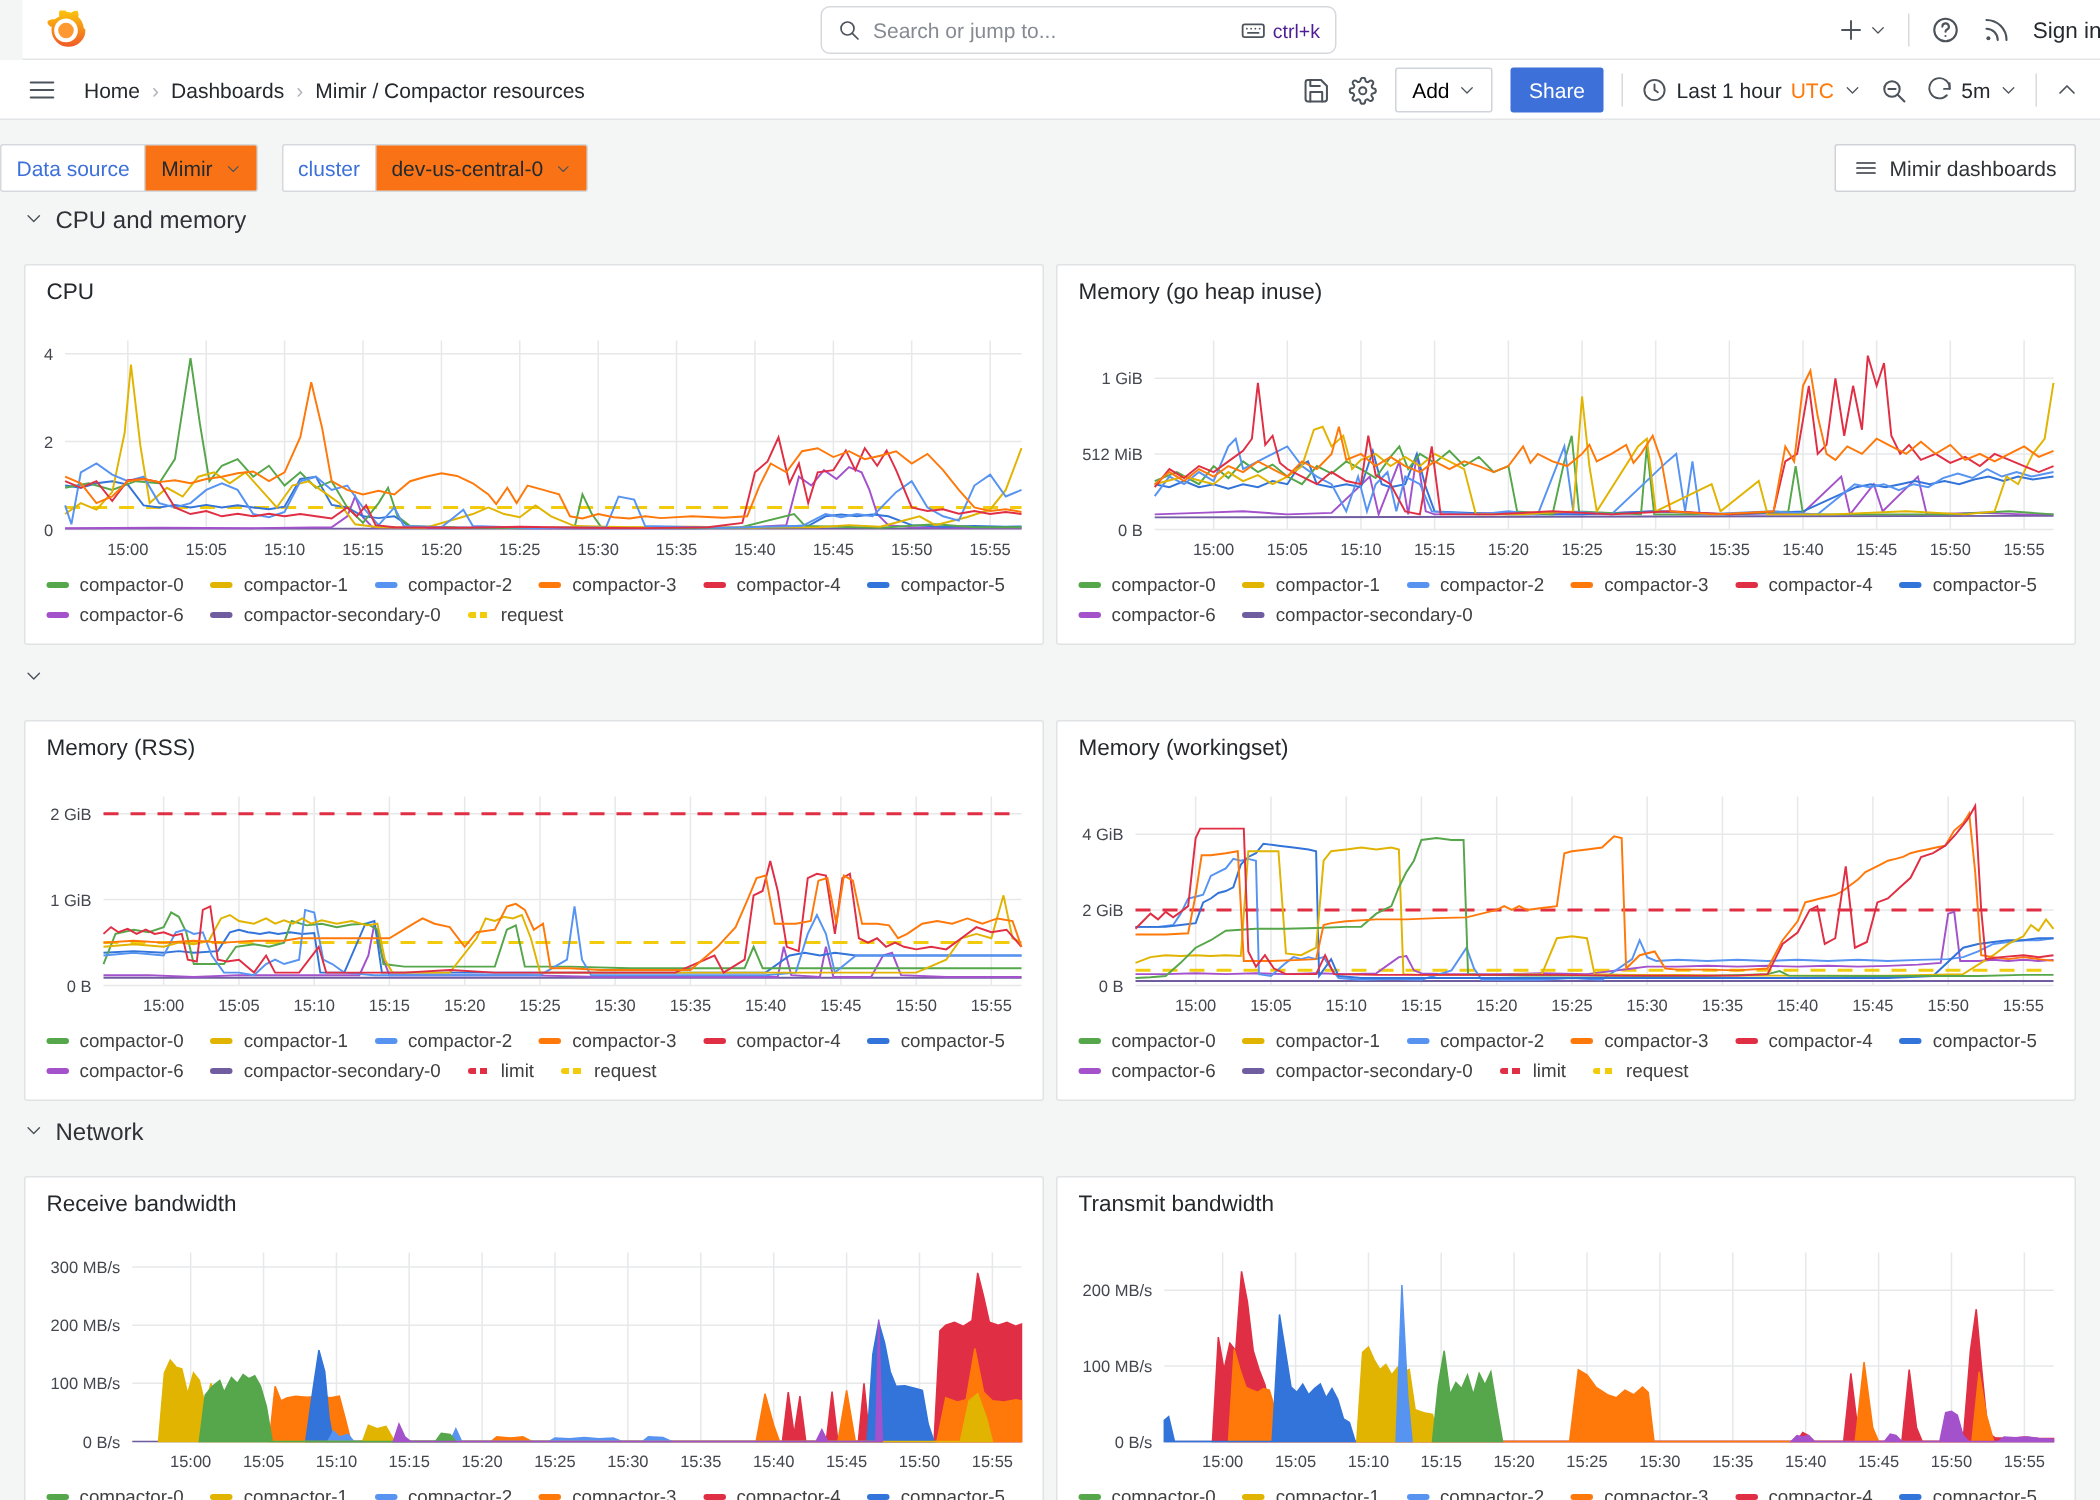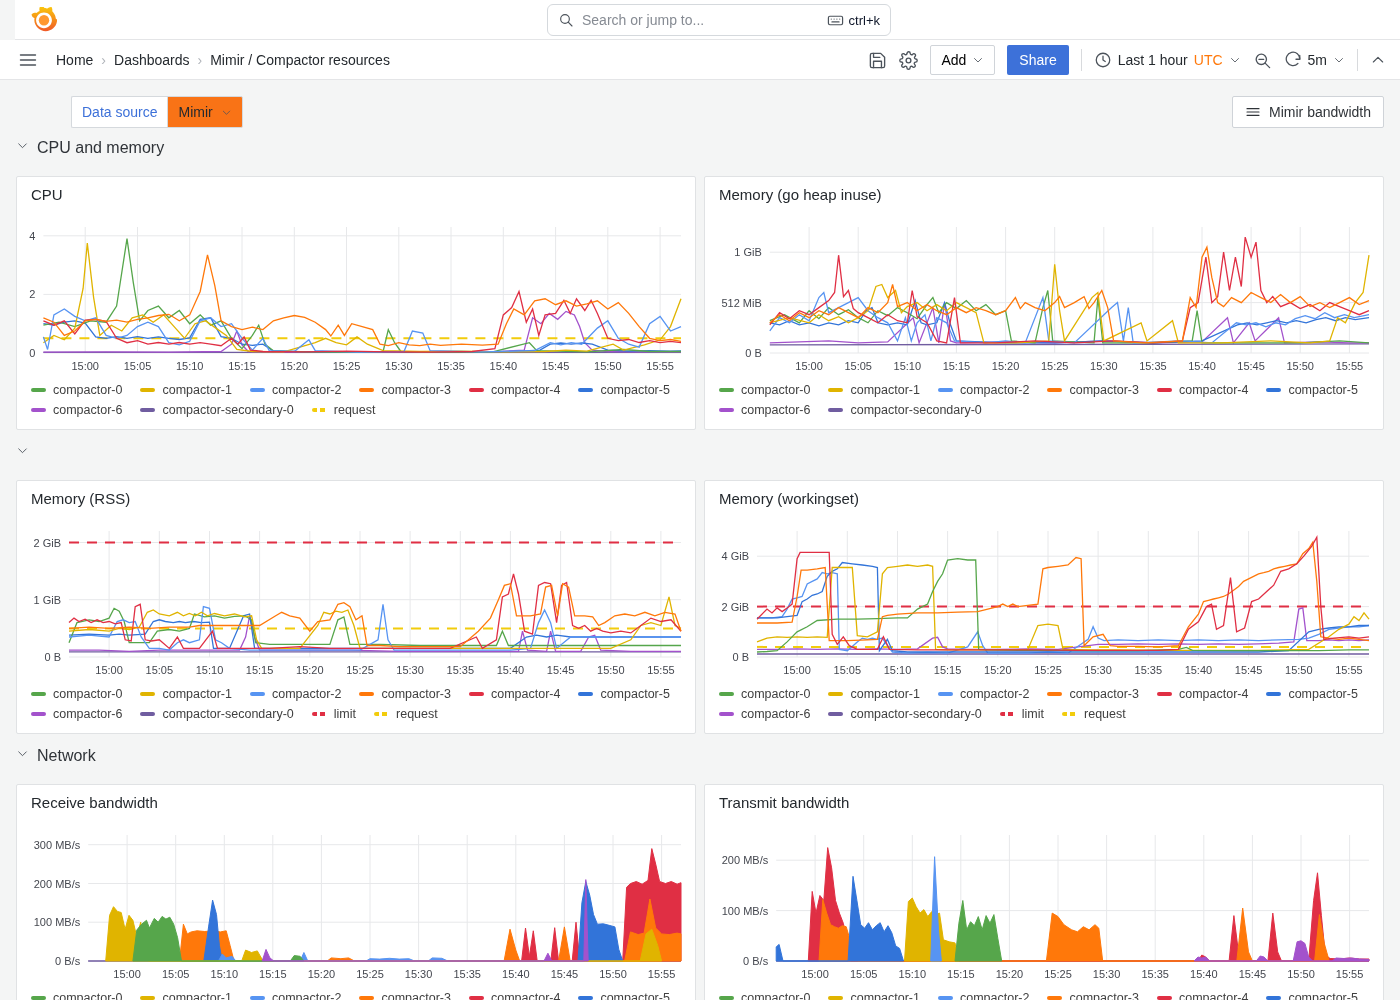--- a/index.html
+++ b/index.html
@@ -6,21 +6,21 @@
   html,body { width:1400px; height:1000px; overflow:hidden; }
   body { font-family:"Liberation Sans", sans-serif; background:#f4f5f5; color:#24292e; position:relative; }
   svg { display:block; }
   .icon { stroke:#4c535b; fill:none; stroke-width:1.7; stroke-linecap:round; stroke-linejoin:round; }
 
   
   .navbar { position:absolute; left:15px; top:0; width:1400px; height:40px; background:#fff; border-bottom:1px solid #e4e5e7; }
   .logo { position:absolute; left:16px; top:7px; width:26px; height:26px; }
   .searchbox { position:absolute; left:532px; top:4px; width:344px; height:32px; background:#fff; border:1px solid #d5d9dd; border-radius:6px; display:flex; align-items:center; padding:0 10px; gap:8px; }
   .searchbox .ph { color:#868b93; font-size:14px; flex:1; }
-  .kbd-hint { display:flex; align-items:center; gap:5px; color:#0f172a; font-size:13px; }
+  .kbd-hint { display:flex; align-items:center; gap:5px; color:#4c1d95; font-size:13px; }
   .nav-right { position:absolute; right:14px; top:0; height:40px; display:flex; align-items:center; gap:14px; }
   .vdiv { width:1px; height:22px; background:#d8dadd; }
   .signin { font-size:15px; font-weight:500; color:#24292e; cursor:pointer; }
   .plusgrp { display:flex; align-items:center; gap:3px; cursor:pointer; }
 
   
   .toolbar { position:absolute; left:0; top:40px; width:1400px; height:40px; background:#fff; border-bottom:1px solid #e4e5e7;text-decoration:underline; }
   .hamburger { position:absolute; left:18px; top:10px; cursor:pointer; }
   .breadcrumb { position:absolute; left:56px; top:0; height:40px; display:flex; align-items:center; gap:8px; font-size:14px; }
   .crumb { cursor:pointer; color:#24292e; }
@@ -28,21 +28,21 @@
   .crumb-current { color:#24292e; }
   .tb-right { position:absolute; right:14px; top:0; height:40px; display:flex; align-items:center; gap:12px; }
   .btn-outline { display:flex; align-items:center; gap:6px; border:1px solid #d0d4d9; border-radius:2px; height:30px; padding:0 10px; font-size:14px; background:#fff; cursor:pointer; }
   .btn-primary { background:#3d71d9; color:#fff; border:none; border-radius:2px; height:30px; padding:0 12px; font-size:14px; font-weight:500; cursor:pointer; }
   .timepick { display:flex; align-items:center; gap:6px; font-size:14px; cursor:pointer; }
   .tz { color:#ff780a; }
   .refresh-grp { display:flex; align-items:center; gap:6px; cursor:pointer; font-size:14px; }
 
   
   .subbar { position:absolute; left:0; top:80px; width:1400px; height:56px; }
-  .filters { position:absolute; left:28px; top:16px; display:flex; gap:16px;padding-left:43px; }
+  .filters { position:absolute; left:0; top:16px; display:flex; gap:16px; }
   .filter { display:flex; }
   .filter-label { height:32px; display:flex; align-items:center; padding:0 10px; background:#fff; border:1px solid #d5d9dd; border-right:none; border-radius:2px 0 0 2px; color:#3d71d9; font-size:14px; cursor:pointer; }
   .filter-value { height:32px; display:flex; align-items:center; gap:8px; padding:0 10px; background:#f97316; border:1px solid #d5d9dd; border-radius:0 2px 2px 0; font-size:14px; cursor:pointer; }
   .dash-btn { position:absolute; right:16px; top:16px; height:32px; display:flex; align-items:center; gap:8px; padding:0 12px; background:#fff; border:1px solid #cfd3d8; border-radius:2px; font-size:14px; font-weight:500; color:#2f3338; cursor:pointer; }
 
   
   .section-header { position:absolute; left:16px; display:flex; align-items:flex-start; gap:8px; height:26px; cursor:pointer; }
   .section-header span { font-size:16px; font-weight:500; color:#2f3338; }
   .panel { position:absolute; width:680px; height:254px; background:#fff; border:1px solid #e0e2e4; border-radius:2px; }
   .panel-title { position:absolute; left:14px; top:9px; font-size:15px; font-weight:500; color:#24292e; cursor:pointer; }
@@ -77,20 +77,43 @@
       <svg class="icon" width="17" height="17" viewBox="0 0 24 24">
           <rect x="2" y="6" width="20" height="12" rx="2"></rect>
           <line x1="6" y1="10" x2="6" y2="10.01"></line>
           <line x1="10" y1="10" x2="10" y2="10.01"></line>
           <line x1="14" y1="10" x2="14" y2="10.01"></line>
           <line x1="18" y1="10" x2="18" y2="10.01"></line>
           <line x1="7" y1="14" x2="17" y2="14"></line>
         </svg>
       <span>ctrl+k</span>
     </span>
+  </div>
+  <div class="nav-right">
+    <span class="plusgrp">
+      <svg class="icon" width="18" height="18" viewBox="0 0 24 24">
+          <line x1="12" y1="4" x2="12" y2="20"></line>
+          <line x1="4" y1="12" x2="20" y2="12"></line>
+        </svg>
+      <svg class="icon" width="12" height="12" viewBox="0 0 24 24">
+          <polyline points="5 9 12 16 19 9"></polyline>
+        </svg>
+    </span>
+    <div class="vdiv"></div>
+    <svg class="icon" width="20" height="20" viewBox="0 0 24 24">
+        <circle cx="12" cy="12" r="9"></circle>
+        <path d="M9.5 9.3a2.6 2.6 0 1 1 3.8 2.3c-.8.4-1.3 1-1.3 1.8"></path>
+        <line x1="12" y1="16.8" x2="12" y2="16.81"></line>
+      </svg>
+    <svg class="icon" width="20" height="20" viewBox="0 0 24 24">
+        <path d="M4 11a9 9 0 0 1 9 9"></path>
+        <path d="M4 4a16 16 0 0 1 16 16"></path>
+        <circle cx="5.5" cy="18.5" r="1.6" fill="#4c535b" stroke="none"></circle>
+      </svg>
+    <span class="signin">Sign in</span>
   </div>
 </header>
 
 <div class="toolbar">
   <svg class="icon hamburger" width="20" height="20" viewBox="0 0 24 24">
       <line x1="3" y1="6" x2="21" y2="6"></line>
       <line x1="3" y1="12" x2="21" y2="12"></line>
       <line x1="3" y1="18" x2="21" y2="18"></line>
     </svg>
   <nav class="breadcrumb">
@@ -155,28 +178,37 @@
   <div class="filters">
     <div class="filter">
       <span class="filter-label">Data source</span>
       <span class="filter-value">
         <span>Mimir</span>
         <svg class="icon" width="11" height="11" viewBox="0 0 24 24">
             <polyline points="5 9 12 16 19 9"></polyline>
           </svg>
       </span>
     </div>
+    <div class="filter">
+      <span class="filter-label">cluster</span>
+      <span class="filter-value">
+        <span>dev-us-central-0</span>
+        <svg class="icon" width="11" height="11" viewBox="0 0 24 24">
+            <polyline points="5 9 12 16 19 9"></polyline>
+          </svg>
+      </span>
+    </div>
   </div>
   <button class="dash-btn">
     <svg class="icon" width="16" height="16" viewBox="0 0 24 24" style="stroke:#2f3338">
         <line x1="3" y1="7" x2="21" y2="7"></line>
         <line x1="3" y1="12" x2="21" y2="12"></line>
         <line x1="3" y1="17" x2="21" y2="17"></line>
       </svg>
-    <span>Mimir bandwidth</span>
+    <span>Mimir dashboards</span>
   </button>
 </div>
 
 <div class="section-header" style="top:139px">
   <svg class="icon" width="13" height="13" viewBox="0 0 24 24">
       <polyline points="5 9 12 16 19 9"></polyline>
     </svg>
   <span>CPU and memory</span>
 </div>
 

